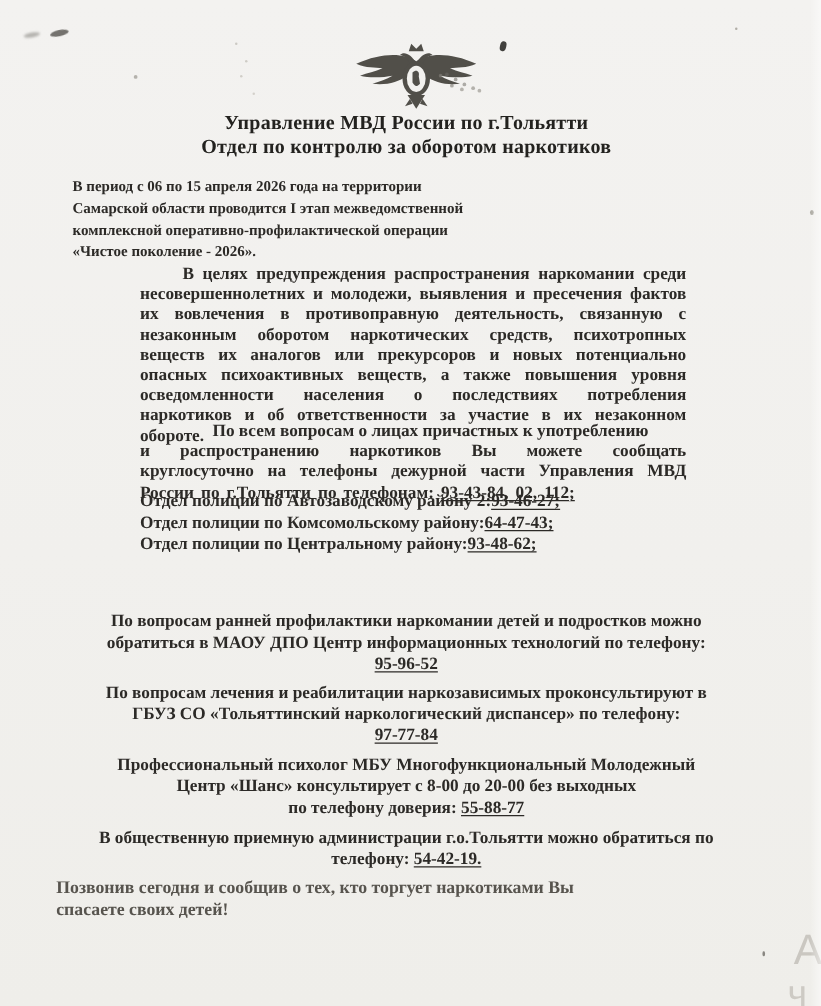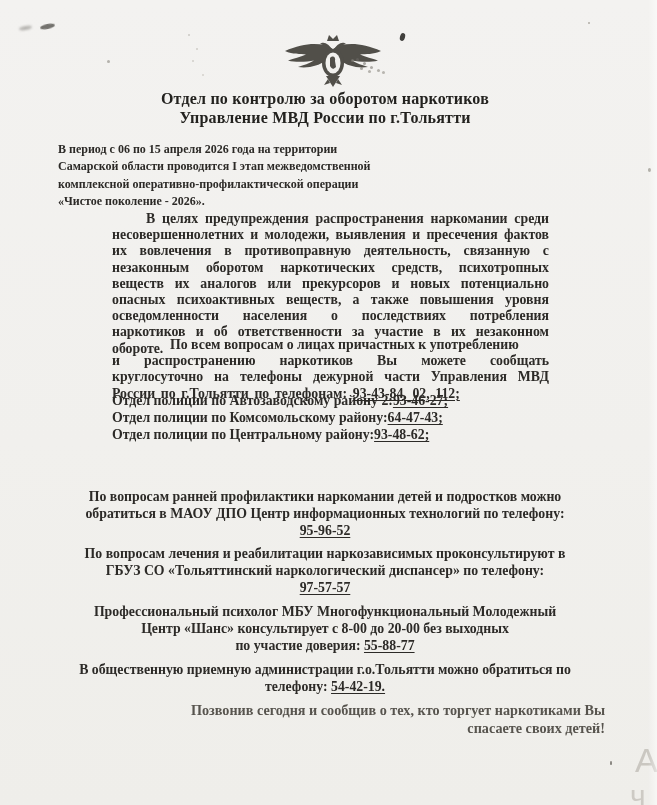--- a/index.html
+++ b/index.html
@@ -38,21 +38,21 @@
 
   .onk { top:462px; left:112px; width:470px; font-size:13.8px; }
 
   
   .info { left:45px; width:560px; text-align:center; font-size:13.8px; line-height:17.2px; }
   .prevention  { top:488px; }
   .treatment   { top:545px; }
   .psychologist{ top:603px; }
   .reception   { top:661px; }
 
-  .slogan { top:702px; left:45px; width:560px; text-align:right;
+  .slogan { top:702px; left:45px; width:560px; text-align:left;
     font-size:14.2px; line-height:17.6px; color:#57544e; }
 
   .u { text-decoration:underline; text-decoration-thickness:1px; text-underline-offset:2px; }
 
   
   .ghost { position:absolute; font-family:"Liberation Sans","DejaVu Sans",sans-serif;
     font-weight:400; color:#cac7c1; }
   .ghost-a  { left:635px; top:741px; font-size:34px; }
   .ghost-ch { left:630px; top:779px; font-size:30px; color:#cdcac4; }
 
@@ -89,22 +89,22 @@
         <path d="M43 43 L57 43 L50 54 Z"></path>
         <path d="M45 46 L41 52 L47 50 Z"></path>
         <path d="M55 46 L59 52 L53 50 Z"></path>
       </g>
       <ellipse cx="50" cy="30" rx="7.5" ry="10.5" fill="#f2f1ee"></ellipse>
       <path d="M47 25 C50 22, 53 24, 52 28 L53 34 C50 37, 49 36, 47 33 Z" fill="#3b3933"></path>
     </svg>
   </div>
 
   <div class="abs org-title">
+    <div>Управление МВД России по г.Тольятти</div>
     <div>Отдел по контролю за оборотом наркотиков</div>
-    <div>Управление МВД России по г.Тольятти</div>
   </div>
 
   <div class="abs announcement">
     <div>В период с 06 по 15 апреля  2026 года  на территории</div>
     <div>Самарской области проводится I этап межведомственной</div>
     <div>комплексной оперативно-профилактической операции</div>
     <div>«Чистое поколение  - 2026».</div>
   </div>
 
   <div class="abs purpose">В целях предупреждения распространения наркомании среди несовершеннолетних и молодежи, выявления и пресечения фактов их вовлечения в противоправную деятельность, связанную с незаконным оборотом наркотических средств, психотропных веществ их аналогов или прекурсоров и новых потенциально опасных психоактивных веществ, а также повышения уровня осведомленности населения о последствиях потребления наркотиков и об ответственности за участие в их незаконном обороте.</div>
@@ -123,27 +123,27 @@
 
   <div class="abs info prevention">
     <div>По вопросам ранней профилактики наркомании детей и подростков можно</div>
     <div>обратиться в МАОУ ДПО Центр информационных технологий по телефону:</div>
     <div><span class="u">95-96-52</span></div>
   </div>
 
   <div class="abs info treatment">
     <div>По вопросам лечения и реабилитации наркозависимых проконсультируют в</div>
     <div>ГБУЗ СО «Тольяттинский наркологический диспансер» по телефону:</div>
-    <div><span class="u">97-57-57</span></div>
+    <div><span class="u">97-77-84</span></div>
   </div>
 
   <div class="abs info psychologist">
     <div>Профессиональный психолог МБУ Многофункциональный Молодежный</div>
     <div>Центр «Шанс» консультирует с 8-00 до 20-00 без выходных</div>
-    <div><span>по участие доверия: </span><span class="u">55-88-77</span></div>
+    <div><span>по телефону доверия: </span><span class="u">55-88-77</span></div>
   </div>
 
   <div class="abs info reception">
     <div>В общественную приемную администрации г.о.Тольятти можно обратиться по</div>
     <div><span>телефону: </span><span class="u">54-42-19.</span></div>
   </div>
 
   <div class="abs slogan">
     <div>Позвонив сегодня и сообщив о тех, кто торгует наркотиками Вы</div>
     <div>спасаете своих детей!</div>

